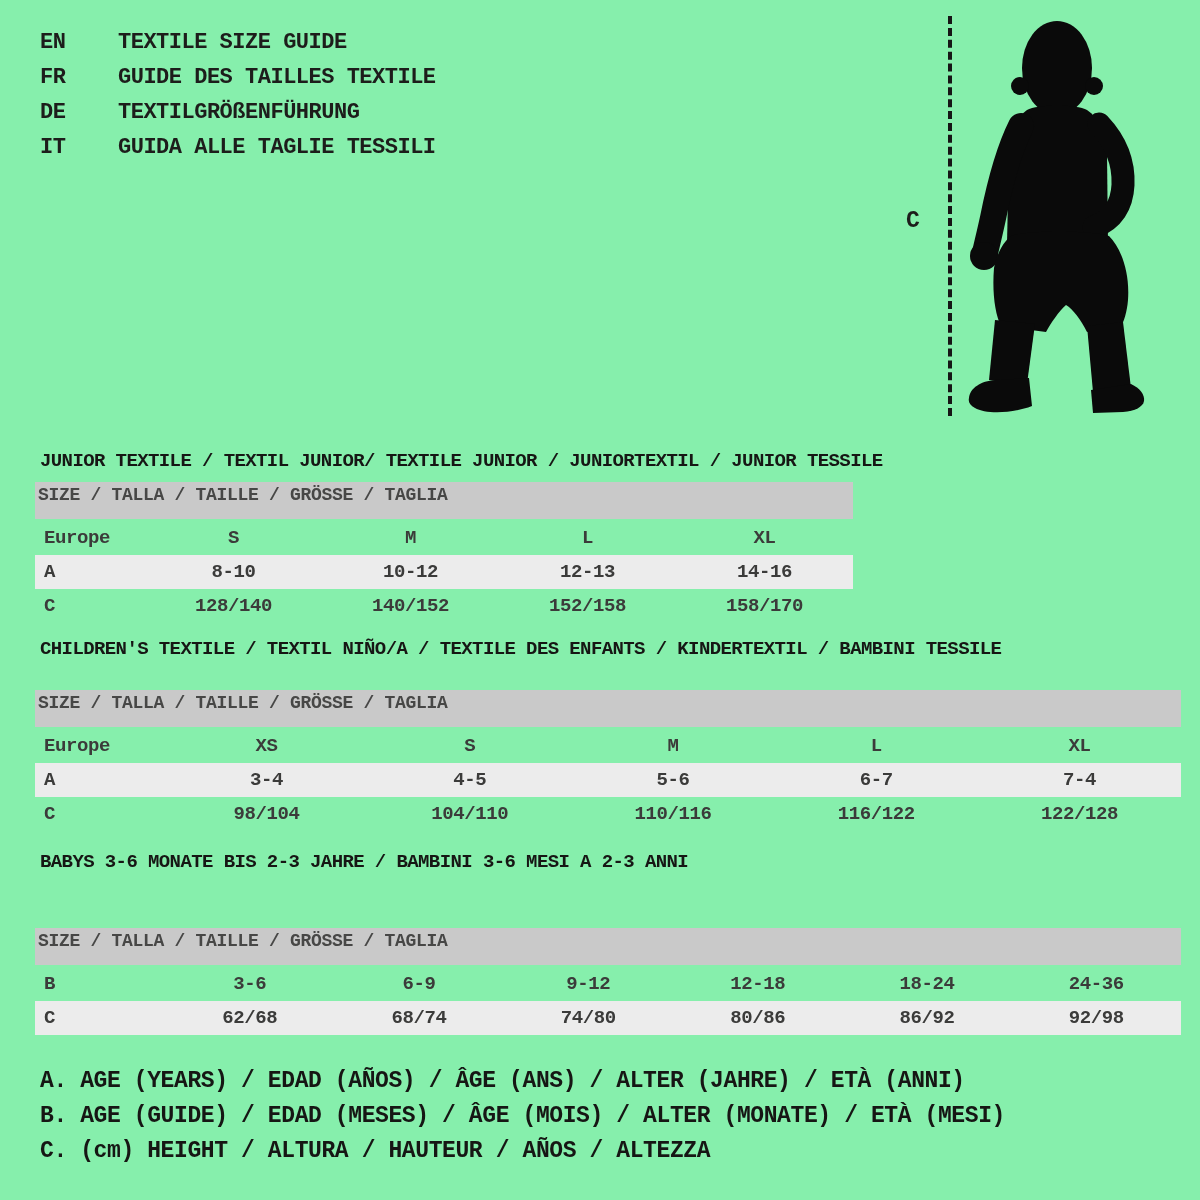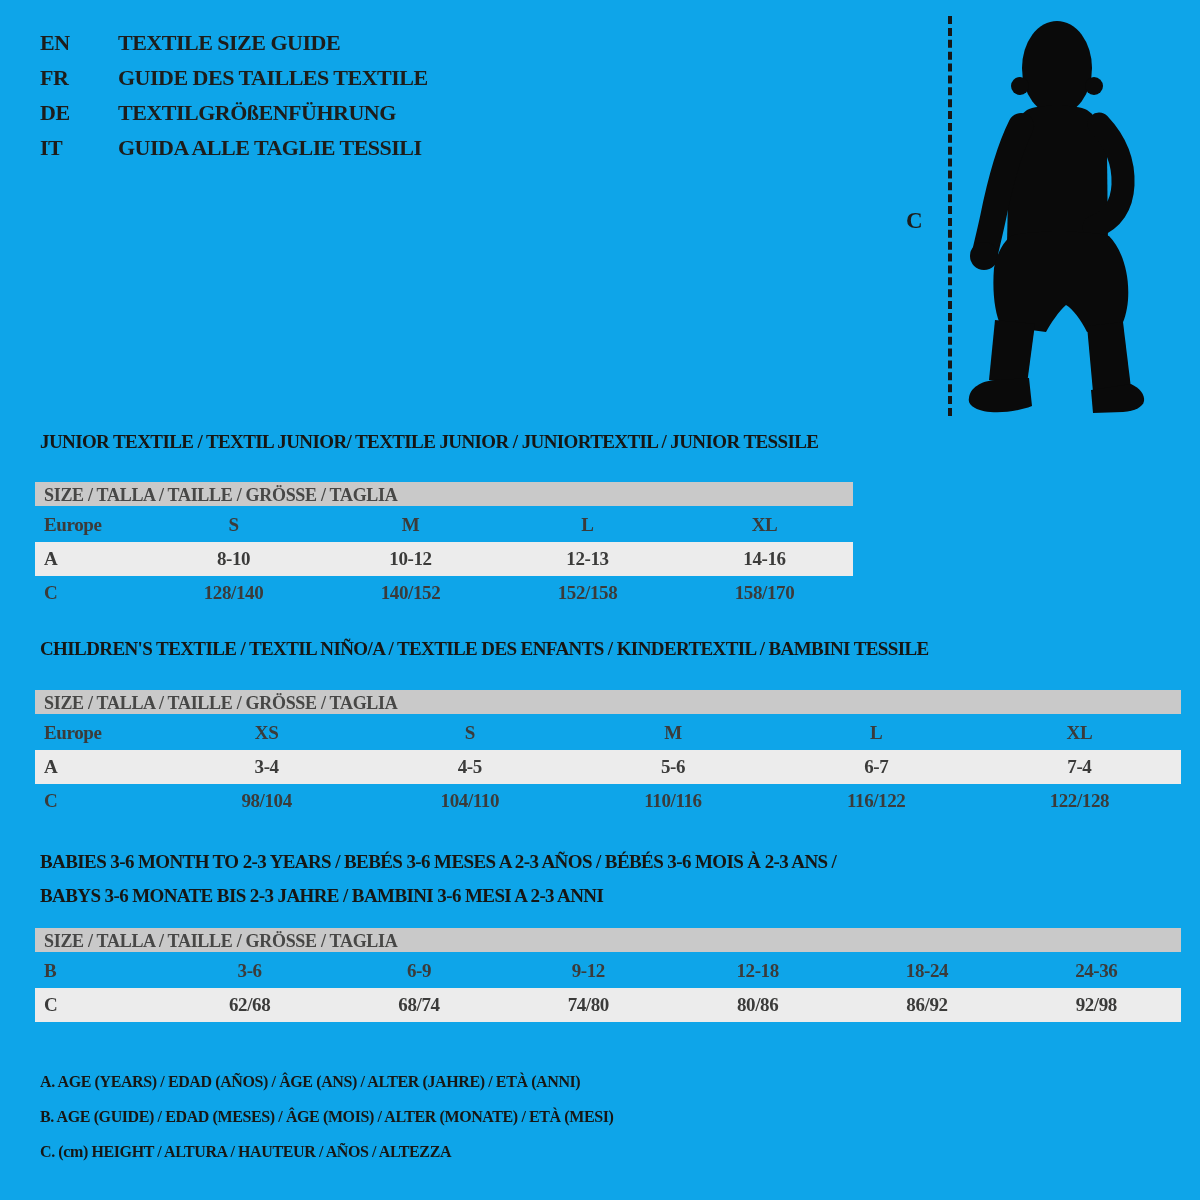--- a/index.html
+++ b/index.html
@@ -1,43 +1,43 @@
 <!DOCTYPE html>
 <html><head>
 <meta charset="utf-8">
 <style>
   html,body{margin:0;padding:0;background:#ffffff;}
   .page{
-    position:relative;width:1200px;height:1200px;background:#0ea5e9;overflow:hidden;
-    font-family:Liberation Serif, serif;color:#1d1d1b;
+    position:relative;width:1200px;height:1200px;background:#86efac;overflow:hidden;
+    font-family:Liberation Mono, monospace;color:#1d1d1b;
   }
   
   .lang-list{position:absolute;left:40px;top:30px;}
   .lang-row{display:flex;height:22px;margin-bottom:13px;align-items:baseline;}
   .lang-code{width:78px;font-size:22px;font-weight:700;letter-spacing:-0.5px;}
   .lang-title{font-size:22px;font-weight:700;letter-spacing:-0.5px;white-space:nowrap;}
   
   .dash-line{position:absolute;left:948px;top:16px;height:400px;width:0;border-left:4px dashed #161616;}
   .c-label{position:absolute;left:906px;top:208px;font-size:23px;font-weight:700;}
   .silhouette{position:absolute;left:955px;top:12px;}
   
   .section-title{position:absolute;margin:0;left:40px;font-size:19px;font-weight:700;letter-spacing:-0.6px;white-space:nowrap;color:#161614;}
   .two-line{line-height:34px;}
   .size-table{position:absolute;left:35px;}
-  .band{height:24px;line-height:27px;background:#c9c9c9;color:#474746;font-size:18px;font-weight:700;letter-spacing:-0.3px;padding-left:9px;}
+  .band{height:37px;line-height:27px;background:#c9c9c9;color:#474746;font-size:18px;font-weight:700;letter-spacing:-0.3px;padding-left:3px;}
   .tbody{margin-top:2px;}
   .trow{display:flex;height:34px;align-items:center;font-size:19px;font-weight:700;letter-spacing:-0.4px;color:#3b3b3a;}
   .trow.alt{background:#ececec;}
   .tlabel{padding-left:9px;text-align:left;}
   .t-junior .tlabel{width:101px;}
   .t-wide .tlabel{width:121px;}
   .tcell{flex:1;text-align:center;}
   
   .legend{position:absolute;left:40px;top:1064px;}
-  .legend-line{height:35px;line-height:35px;font-size:16px;font-weight:700;letter-spacing:-0.4px;white-space:nowrap;color:#161614;}
+  .legend-line{height:35px;line-height:35px;font-size:23px;font-weight:700;letter-spacing:-0.4px;white-space:nowrap;color:#161614;}
 </style>
 </head>
 <body>
 
 <div class="page">
 
   <div class="lang-list">
     <div class="lang-row">
       <span class="lang-code">EN</span>
       <span class="lang-title">TEXTILE SIZE GUIDE</span>
@@ -68,21 +68,21 @@
       <circle cx="29" cy="244" r="14"></circle>
       <path d="M144,112 C161,130 169,151 168,173 C167,193 158,208 139,215" fill="none" stroke="#0a0a0a" stroke-width="23" stroke-linecap="round"></path>
       <path d="M56,224 C70,218 136,218 154,224 C166,236 175,260 173,288 C172,300 169,310 165,316 L132,320 C126,308 118,297 111,293 C104,299 96,311 91,320 L46,314 C40,302 37,280 39,256 C42,242 48,230 56,224 Z"></path>
       <path d="M40,308 L80,312 L72,372 L34,368 Z"></path>
       <path d="M14,386 C15,376 26,369 40,368 L74,366 L77,394 C56,402 30,402 20,396 C15,393 13,390 14,386 Z"></path>
       <path d="M132,314 L168,310 L176,376 L138,380 Z"></path>
       <path d="M136,378 L176,372 C185,376 190,383 189,389 C188,395 180,399 168,400 L138,401 Z"></path>
     </g>
   </svg>
 
-  <h2 class="section-title" style="top:431px">JUNIOR TEXTILE / TEXTIL JUNIOR/ TEXTILE JUNIOR / JUNIORTEXTIL / JUNIOR TESSILE</h2>
+  <h2 class="section-title" style="top:450px">JUNIOR TEXTILE / TEXTIL JUNIOR/ TEXTILE JUNIOR / JUNIORTEXTIL / JUNIOR TESSILE</h2>
   <div class="size-table t-junior" style="top:482px;width:818px">
     <div class="band">SIZE / TALLA / TAILLE / GRÖSSE / TAGLIA</div>
     <div class="tbody">
       <div class="trow">
         <span class="tlabel">Europe</span>
         <span class="tcell">S</span>
         <span class="tcell">M</span>
         <span class="tcell">L</span>
         <span class="tcell">XL</span>
       </div>
@@ -128,21 +128,20 @@
         <span class="tcell">98/104</span>
         <span class="tcell">104/110</span>
         <span class="tcell">110/116</span>
         <span class="tcell">116/122</span>
         <span class="tcell">122/128</span>
       </div>
     </div>
   </div>
 
   <h2 class="section-title two-line" style="top:845px">
-    <span style="display:block">BABIES 3-6 MONTH TO 2-3 YEARS / BEBÉS 3-6 MESES A 2-3 AÑOS / BÉBÉS 3-6 MOIS À 2-3 ANS /</span>
     <span style="display:block">BABYS 3-6 MONATE BIS 2-3 JAHRE / BAMBINI 3-6 MESI A 2-3 ANNI</span>
   </h2>
   <div class="size-table t-wide" style="top:928px;width:1146px">
     <div class="band">SIZE / TALLA / TAILLE / GRÖSSE / TAGLIA</div>
     <div class="tbody">
       <div class="trow">
         <span class="tlabel">B</span>
         <span class="tcell">3-6</span>
         <span class="tcell">6-9</span>
         <span class="tcell">9-12</span>

